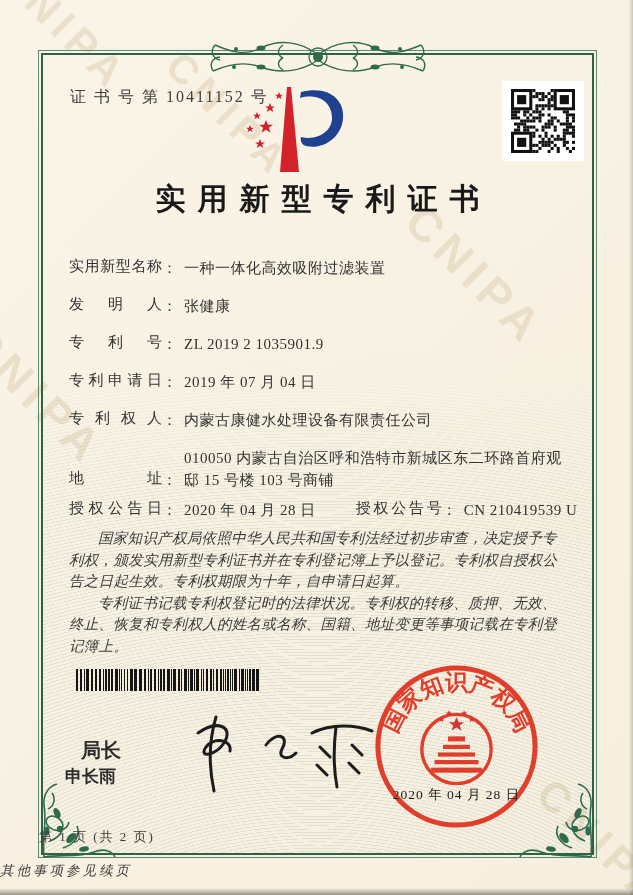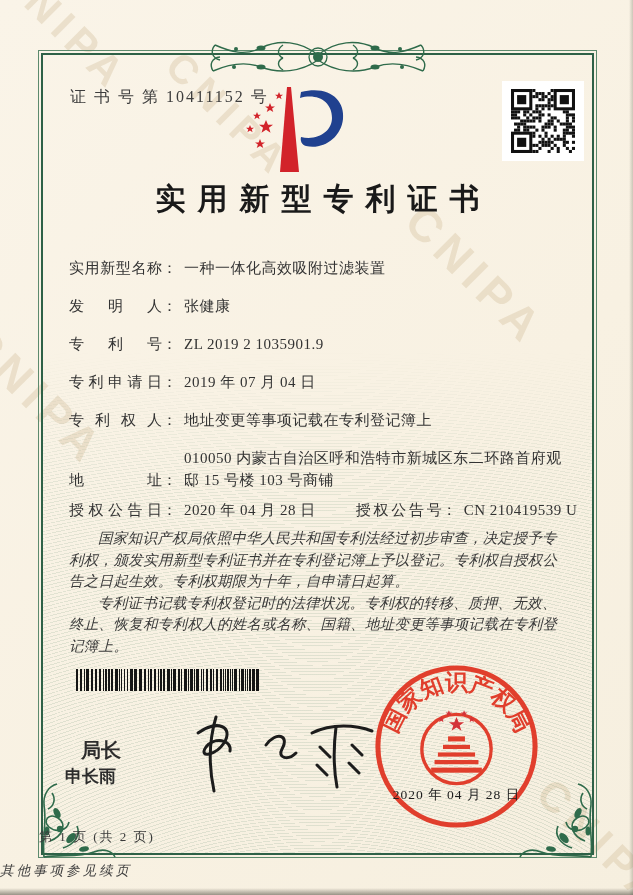--- a/index.html
+++ b/index.html
@@ -33,21 +33,21 @@
   .cert-no{position:absolute;left:31px;top:36px;font-size:16px;letter-spacing:2px;color:#3d3d3d;}
   .logo{position:absolute;left:200px;top:34px;}
   .qr-patch{position:absolute;left:463px;top:30px;width:82px;height:80px;background:#ffffff;
             display:flex;align-items:center;justify-content:center;}
   .title{position:absolute;left:0;right:0;top:128px;text-align:center;
          font-size:30px;font-weight:bold;color:#191919;letter-spacing:12px;padding-left:12px;}
 
   .fields{position:absolute;left:30px;right:26px;top:206px;font-size:15px;line-height:22px;color:#333;}
   .row{display:flex;align-items:flex-start;margin-bottom:16px;}
   .lbl{display:inline-block;width:93px;text-align:justify;text-align-last:justify;
-       -moz-text-align-last:justify;flex:none;}
+       -moz-text-align-last:justify;flex:none;font-family:Liberation Mono, monospace;}
   .colon{flex:none;}
   .val{margin-left:7px;flex:1;letter-spacing:.5px;}
   .row.addr{margin-bottom:8px;align-items:flex-end;}
   .pair2{display:flex;margin-left:40px;align-items:flex-end;}
 
   .paras{position:absolute;left:30px;right:28px;top:477px;font-size:14.5px;line-height:21.5px;
          font-style:italic;color:#3a3a3a;letter-spacing:.3px;}
   .paras p{margin:0;text-indent:2em;}
 
   .barcode{position:absolute;left:37px;top:618px;}
@@ -333,21 +333,21 @@
         <span class="val">ZL 2019 2 1035901.9</span>
       </div>
       <div class="row">
         <span class="lbl">专利申请日</span>
           <span class="colon">：</span>
         <span class="val">2019 年 07 月 04 日</span>
       </div>
       <div class="row">
         <span class="lbl">专利权人</span>
           <span class="colon">：</span>
-        <span class="val">地址变更等事项记载在专利登记簿上</span>
+        <span class="val">内蒙古康健水处理设备有限责任公司</span>
       </div>
       <div class="row addr">
         <span class="lbl">地址</span>
           <span class="colon">：</span>
         <span class="val">010050 内蒙古自治区呼和浩特市新城区东二环路首府观邸 15 号楼 103 号商铺</span>
       </div>
       <div class="row">
         <span class="lbl">授权公告日</span>
           <span class="colon">：</span>
         <span class="val" style="flex:none;">2020 年 04 月 28 日</span>

